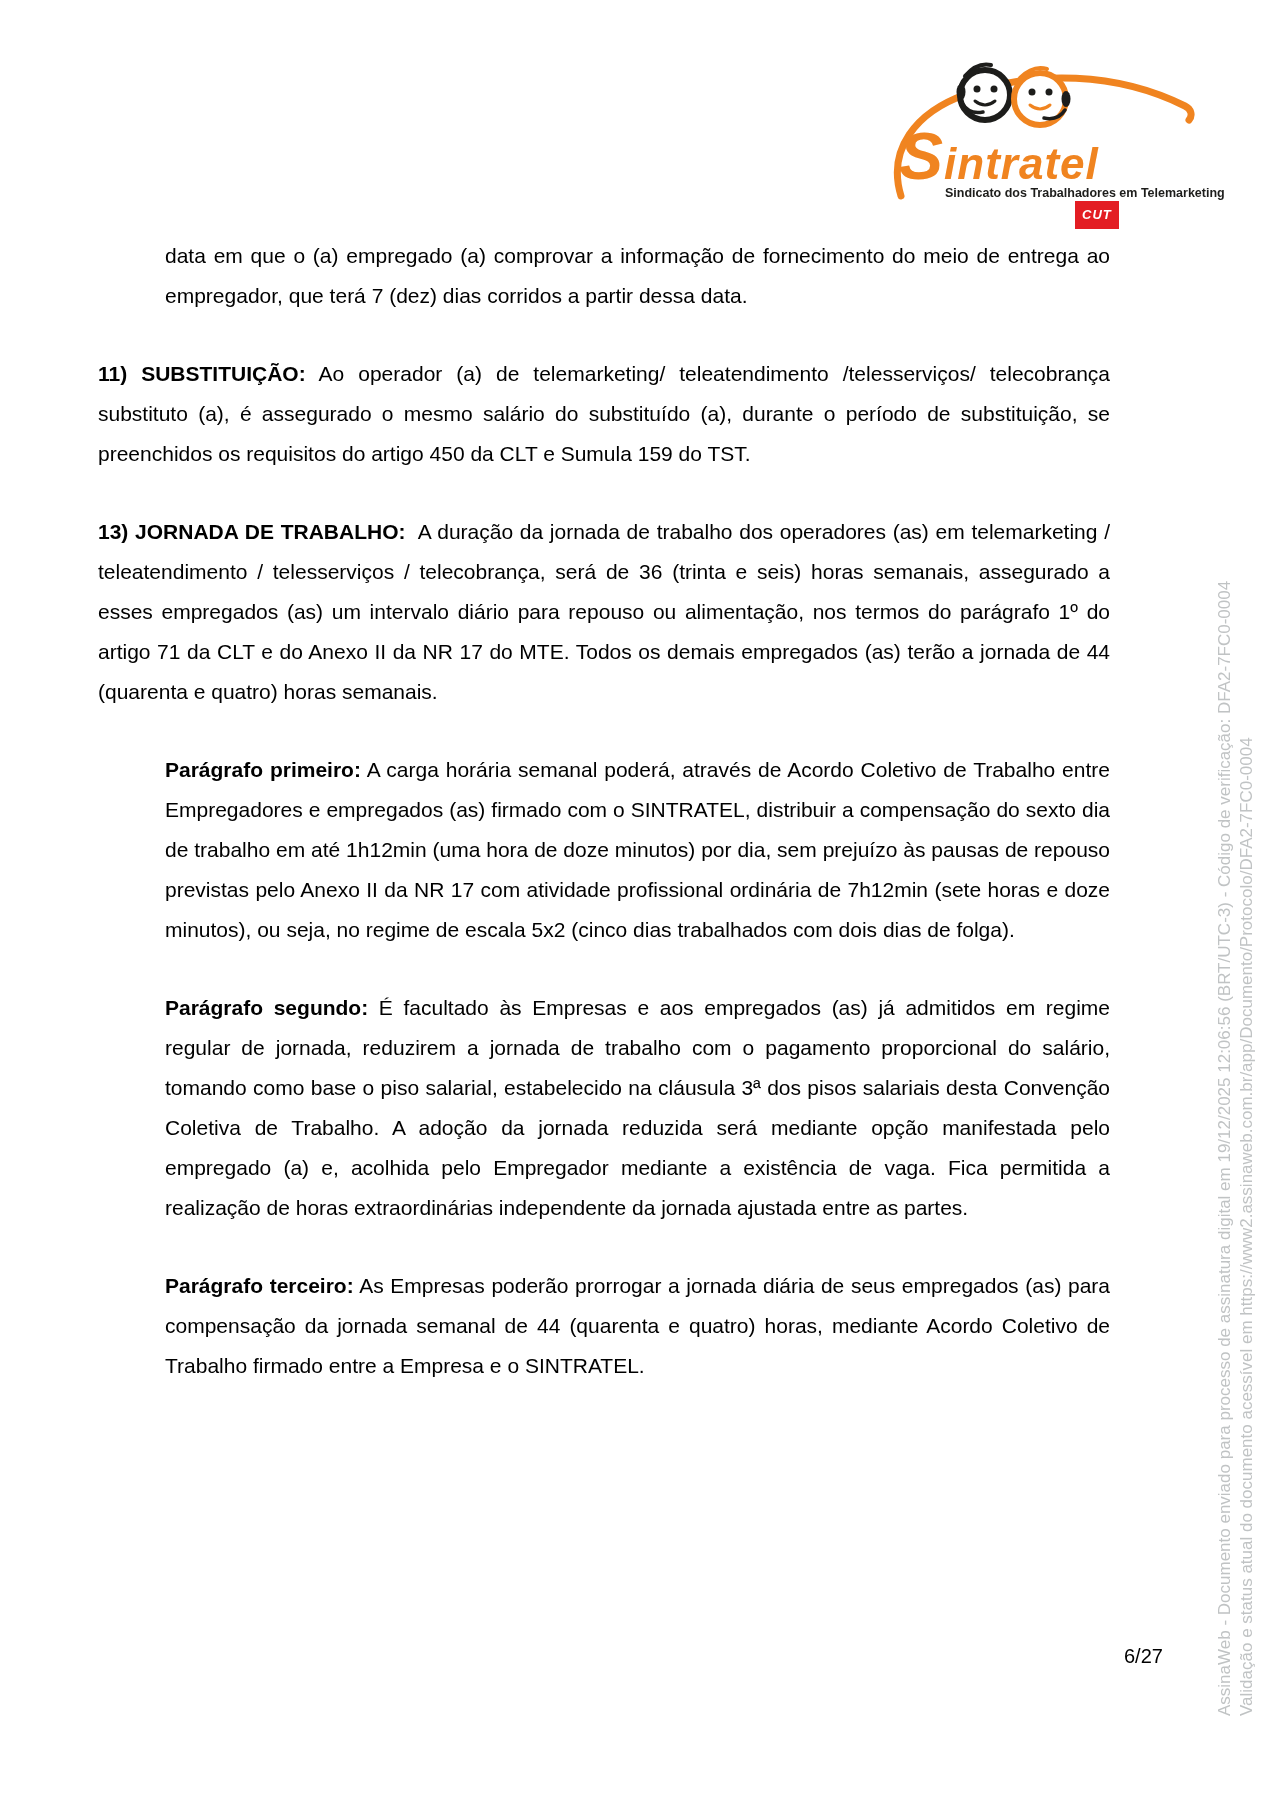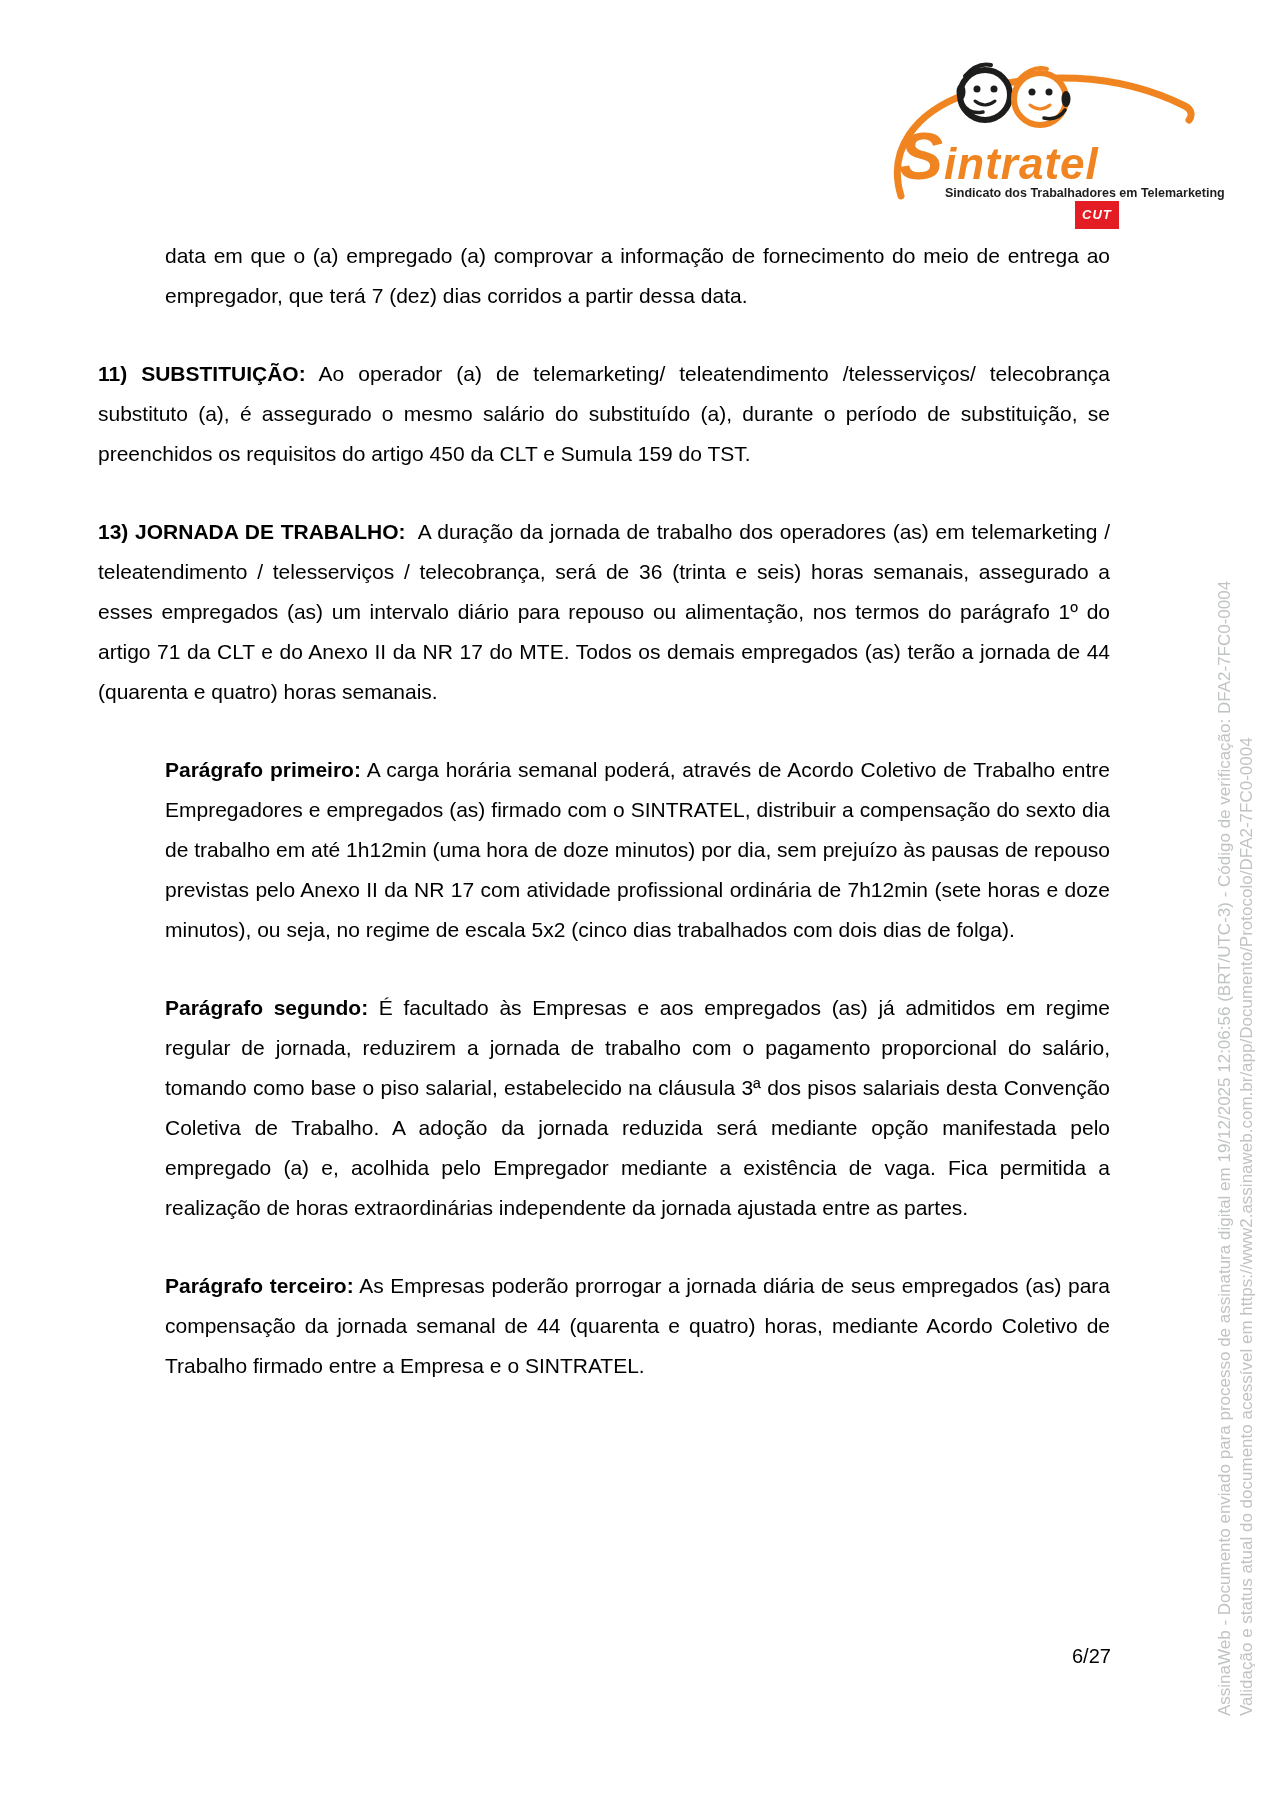--- a/index.html
+++ b/index.html
@@ -41,21 +41,21 @@
   
   .doc-body{
     position:absolute;left:98px;top:236px;width:1012px;
     font-size:21px;line-height:40px;text-align:justify;color:#000;
   }
   .doc-body p{margin:0 0 38px 0;}
   .doc-body p.indent{margin-left:67px;}
   .doc-body strong{font-weight:bold;margin-top:16px;}
 
   
-  .page-number{position:absolute;left:1072px;top:1645px;font-size:20px;color:#000;}
+  .page-number{position:absolute;left:1124px;top:1645px;font-size:20px;color:#000;}
 
   
   .watermark{
     position:absolute;left:1214px;top:1716px;width:1478px;
     transform-origin:0 0;transform:rotate(-90deg);
     font-size:17px;line-height:22px;color:#c0c3c4;white-space:nowrap;
   }
 </style>
 </head>
 <body>

